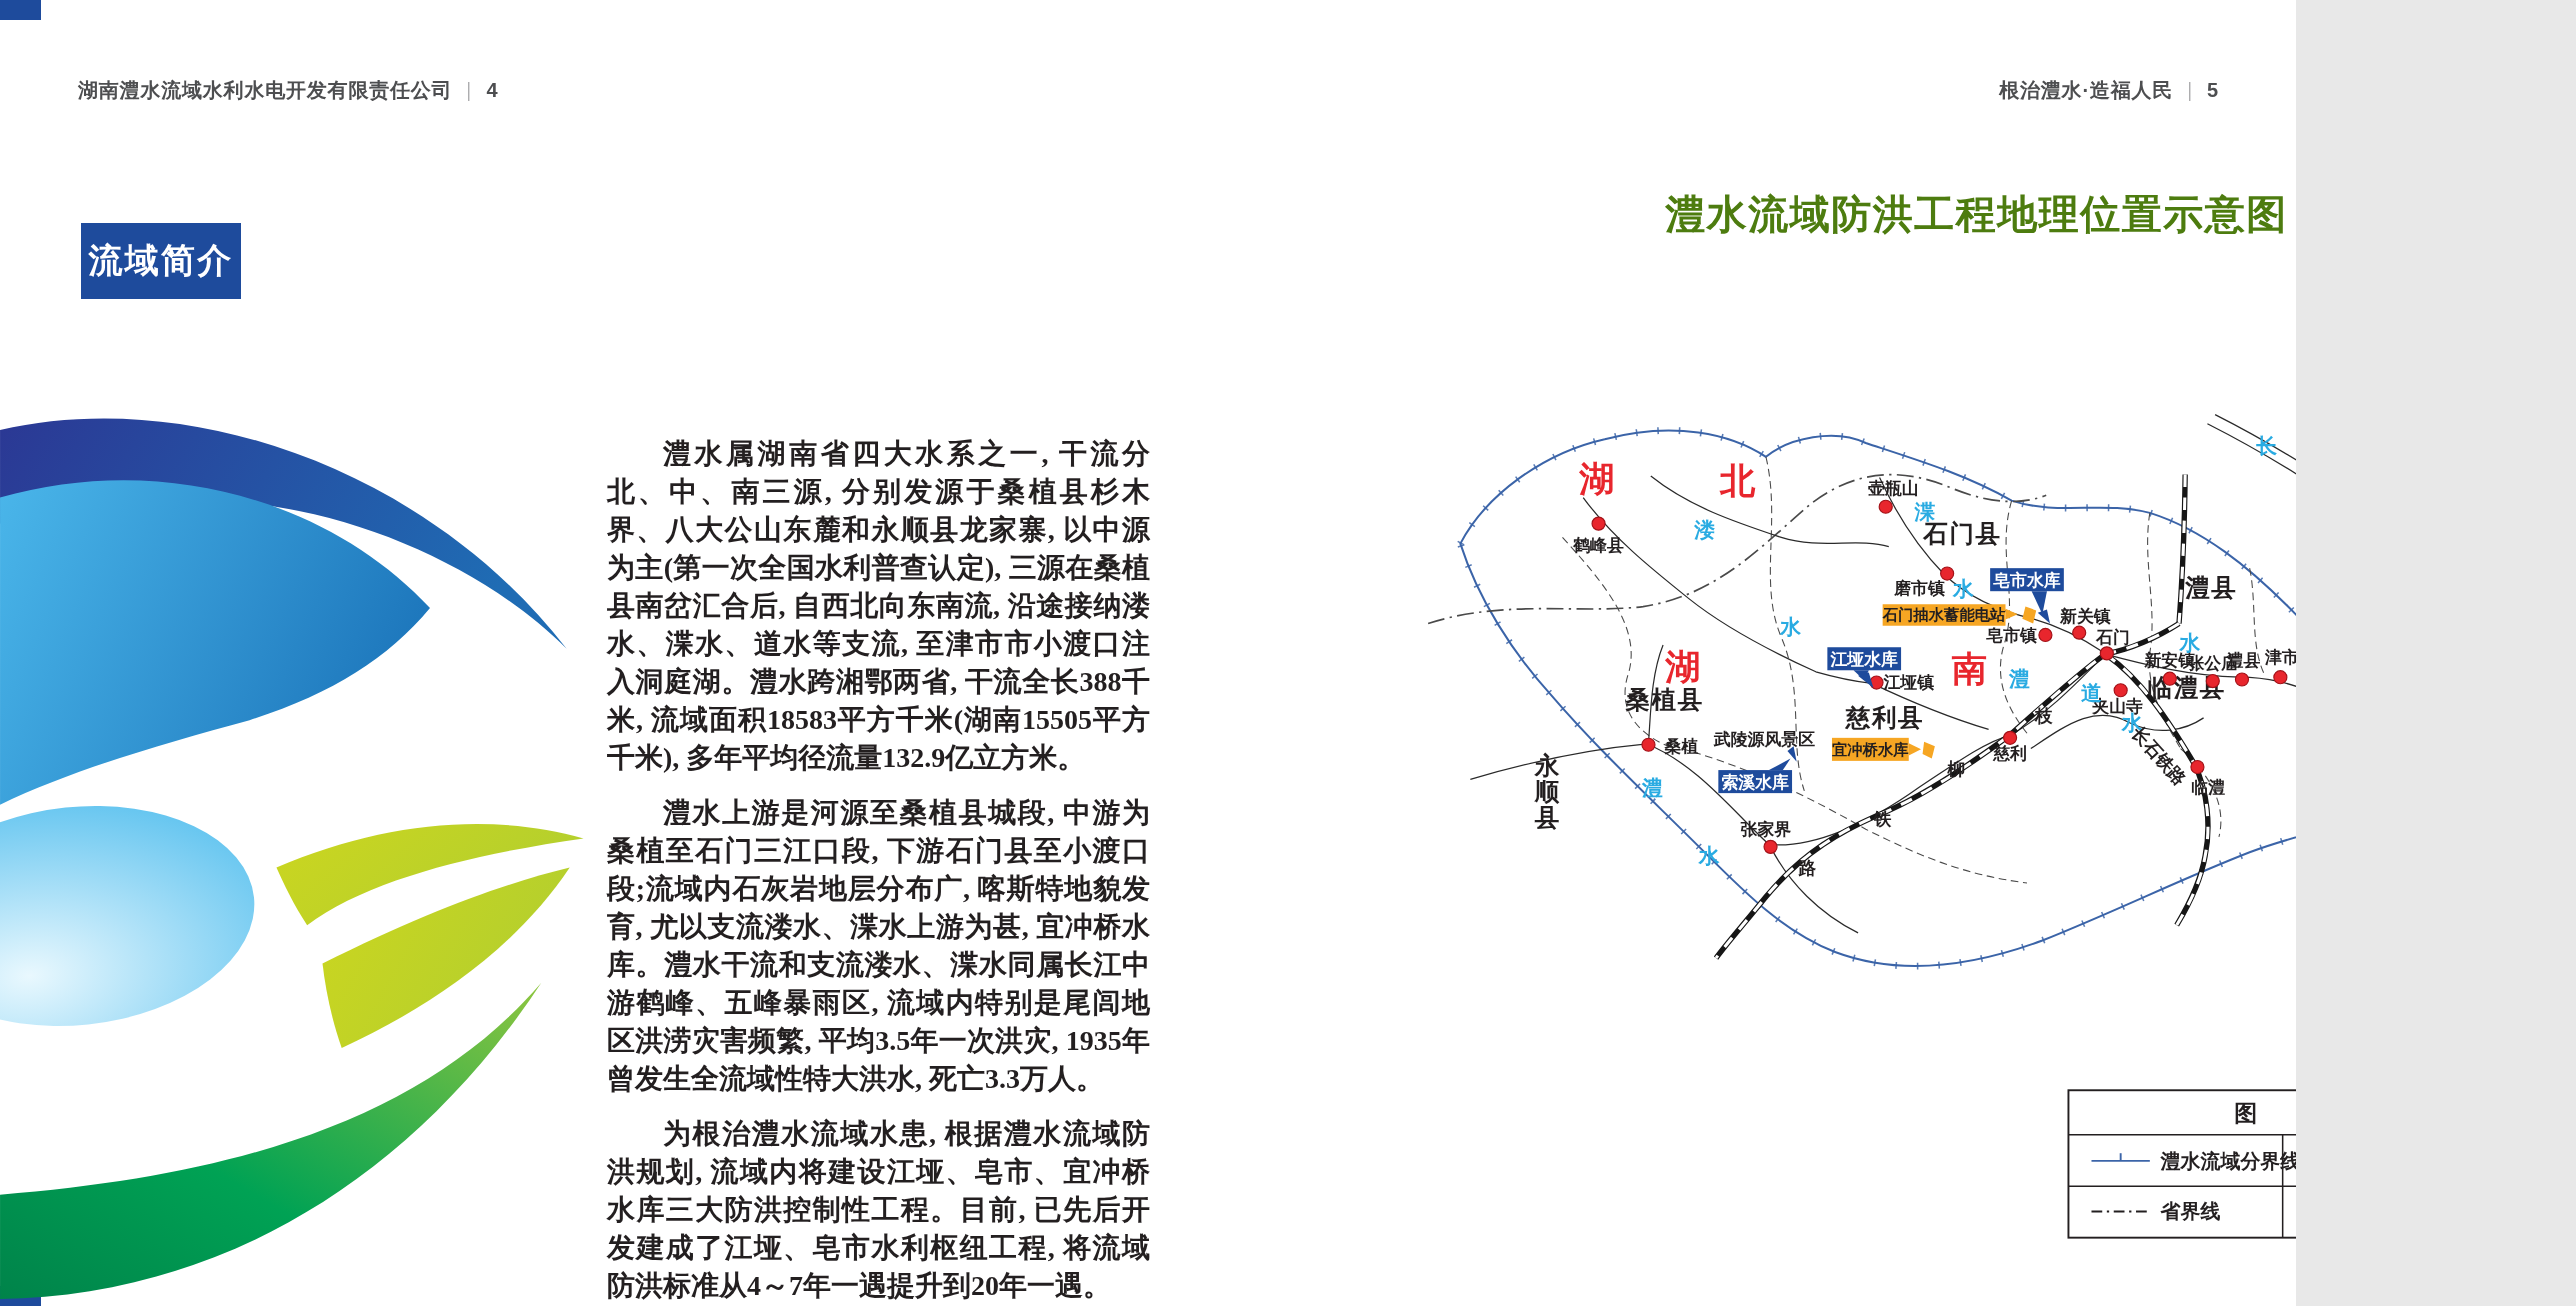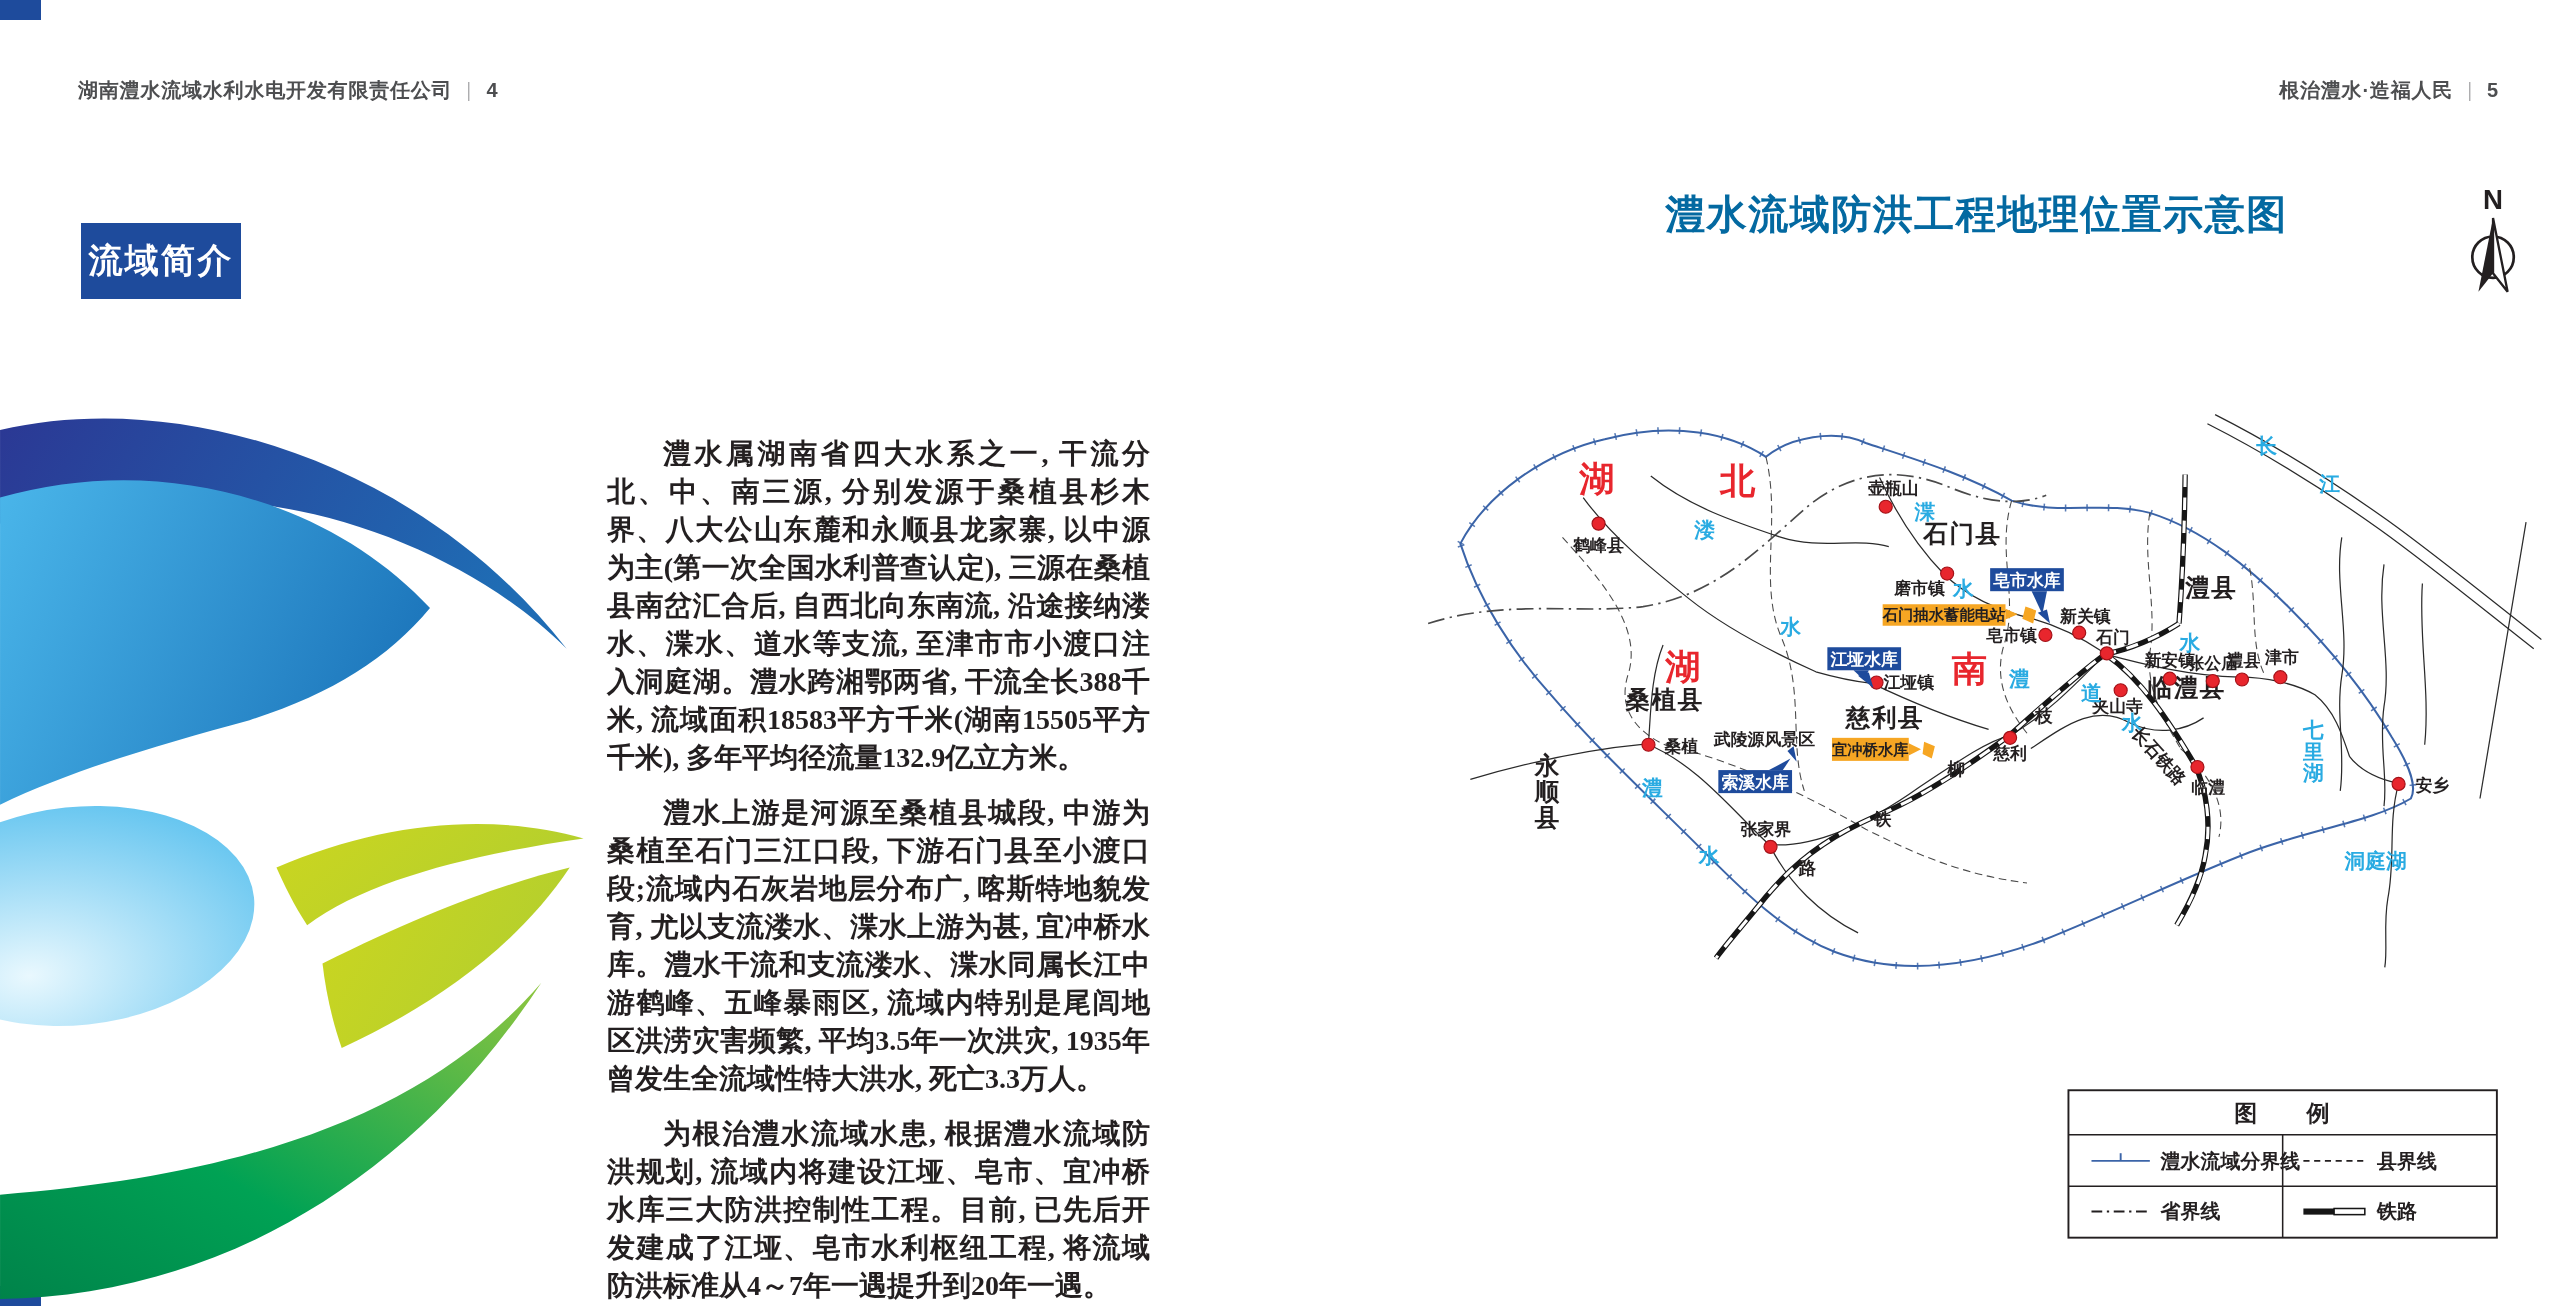--- a/index.html
+++ b/index.html
@@ -1,33 +1,33 @@
 <!DOCTYPE html>
 <html style="font-size:12.3px"><head>
 <meta charset="utf-8">
 <style>
   html,body{margin:0;padding:0;background:#e8e8e8;}
-  .canvas{position:relative;width:2576px;height:1306px;background:#ffffff;overflow:hidden;
+  .canvas{position:relative;width:2296px;height:1306px;background:#ffffff;overflow:hidden;
           font-family:"Liberation Sans",sans-serif;}
   .corner-mark{position:absolute;width:41px;height:20px;background:#1e4b9c;}
   .corner-tl{left:0;top:0;}
   .corner-bl{left:0;bottom:0;}
   .hdr{position:absolute;top:77px;font-size:20px;font-weight:700;color:#4d4e50;
        display:flex;align-items:center;gap:14px;letter-spacing:0.8px;}
   .hdr-left{left:78px;}
   .hdr-right{right:77px;text-align:center;}
   .hdr .sep{color:#8a8b8d;font-weight:400;transform:scaleX(.6);}
   .section-title{position:absolute;left:81px;top:223px;width:160px;height:76px;background:#1e4b9c;
        color:#fff;font-size:34px;font-weight:700;display:flex;align-items:center;justify-content:center;
        letter-spacing:2.3px;}
   .body-text{position:absolute;left:607px;top:435px;width:543px;}
   .body-text p{margin:0 0 17px 0;font-family:"Liberation Serif",serif;font-weight:700;
        font-size:28px;line-height:38px;color:#231f20;text-align:justify;text-indent:2em;}
   .map-title{position:absolute;left:1635px;top:187px;width:683px;text-align:center;
-       font-size:40px;font-weight:700;color:#0369a1;letter-spacing:1.5px;}
+       font-size:40px;font-weight:700;color:#4d7c0f;letter-spacing:1.5px;}
   svg{position:absolute;left:0;top:0;}
   svg text{font-family:"Liberation Sans",sans-serif;}
   .basin1{fill:none;stroke:#3b64a8;stroke-width:2.6;}
   .basin2{fill:none;stroke:#3b64a8;stroke-width:9;stroke-dasharray:2 26;opacity:.85;}
   .prov-border{fill:none;stroke:#4a4a4a;stroke-width:2.2;stroke-dasharray:22 7 3 7;}
   .county-line{fill:none;stroke:#4a4a4a;stroke-width:1.4;stroke-dasharray:10 6;}
   .river{fill:none;stroke:#2a2a2a;stroke-width:1.6;}
   .rail-base{fill:none;stroke:#161616;stroke-width:7;}
   .rail-dash{fill:none;stroke:#ffffff;stroke-width:4;stroke-dasharray:16 14;}
   .prov-label{fill:#e8262d;font-size:46px;font-weight:700;text-anchor:middle;}

